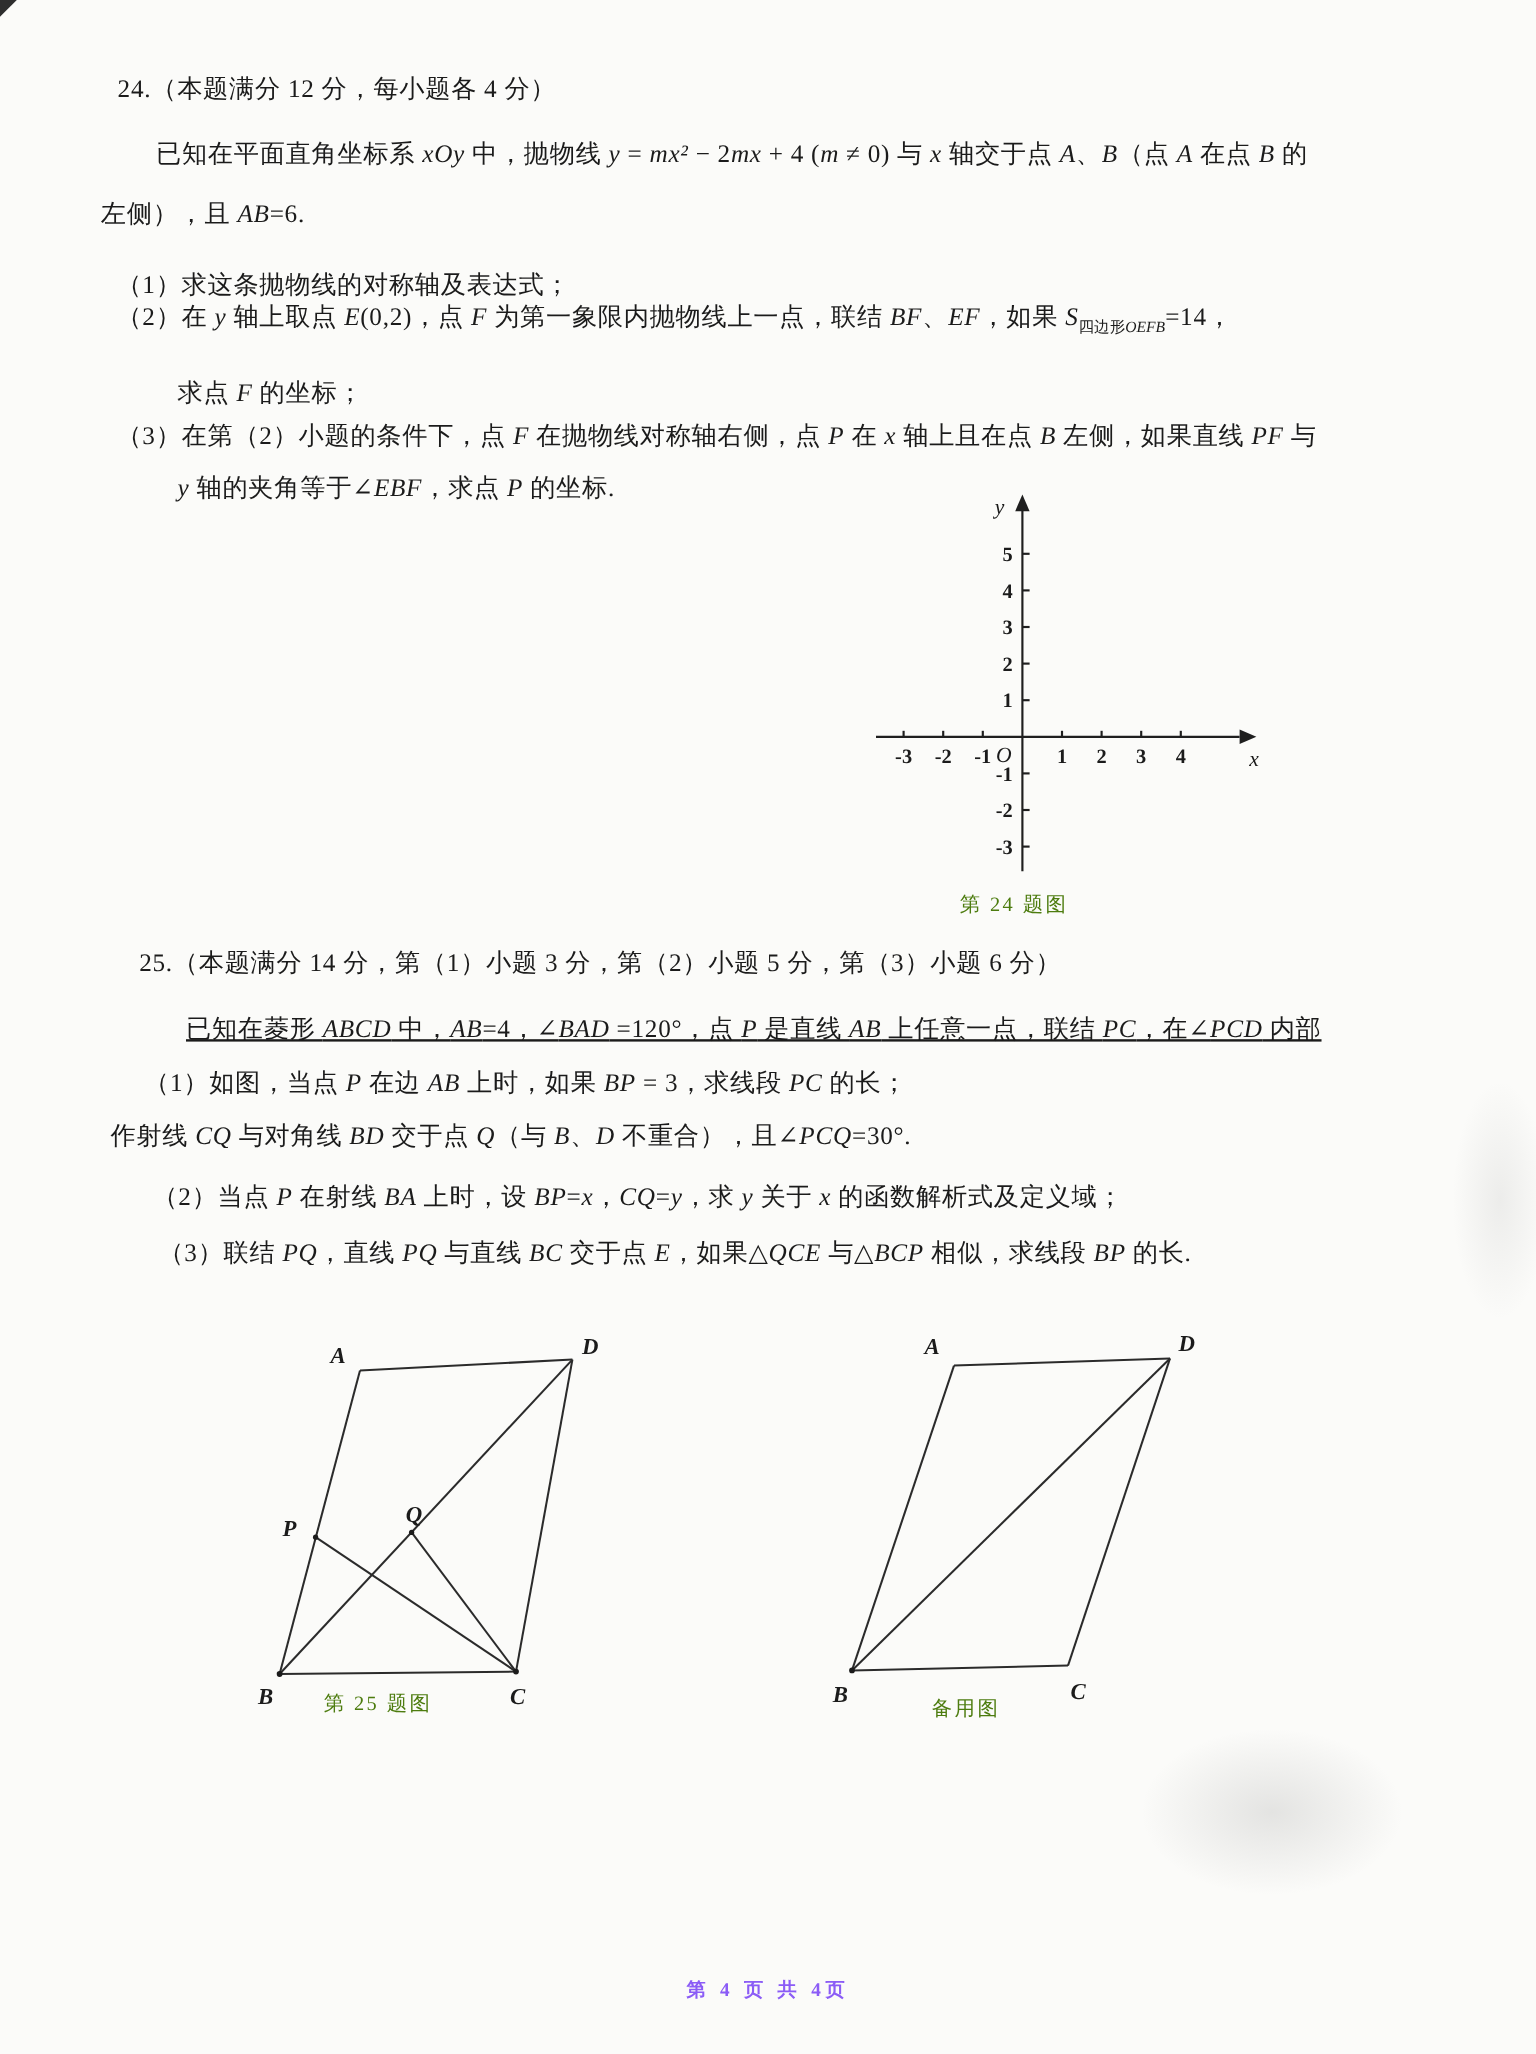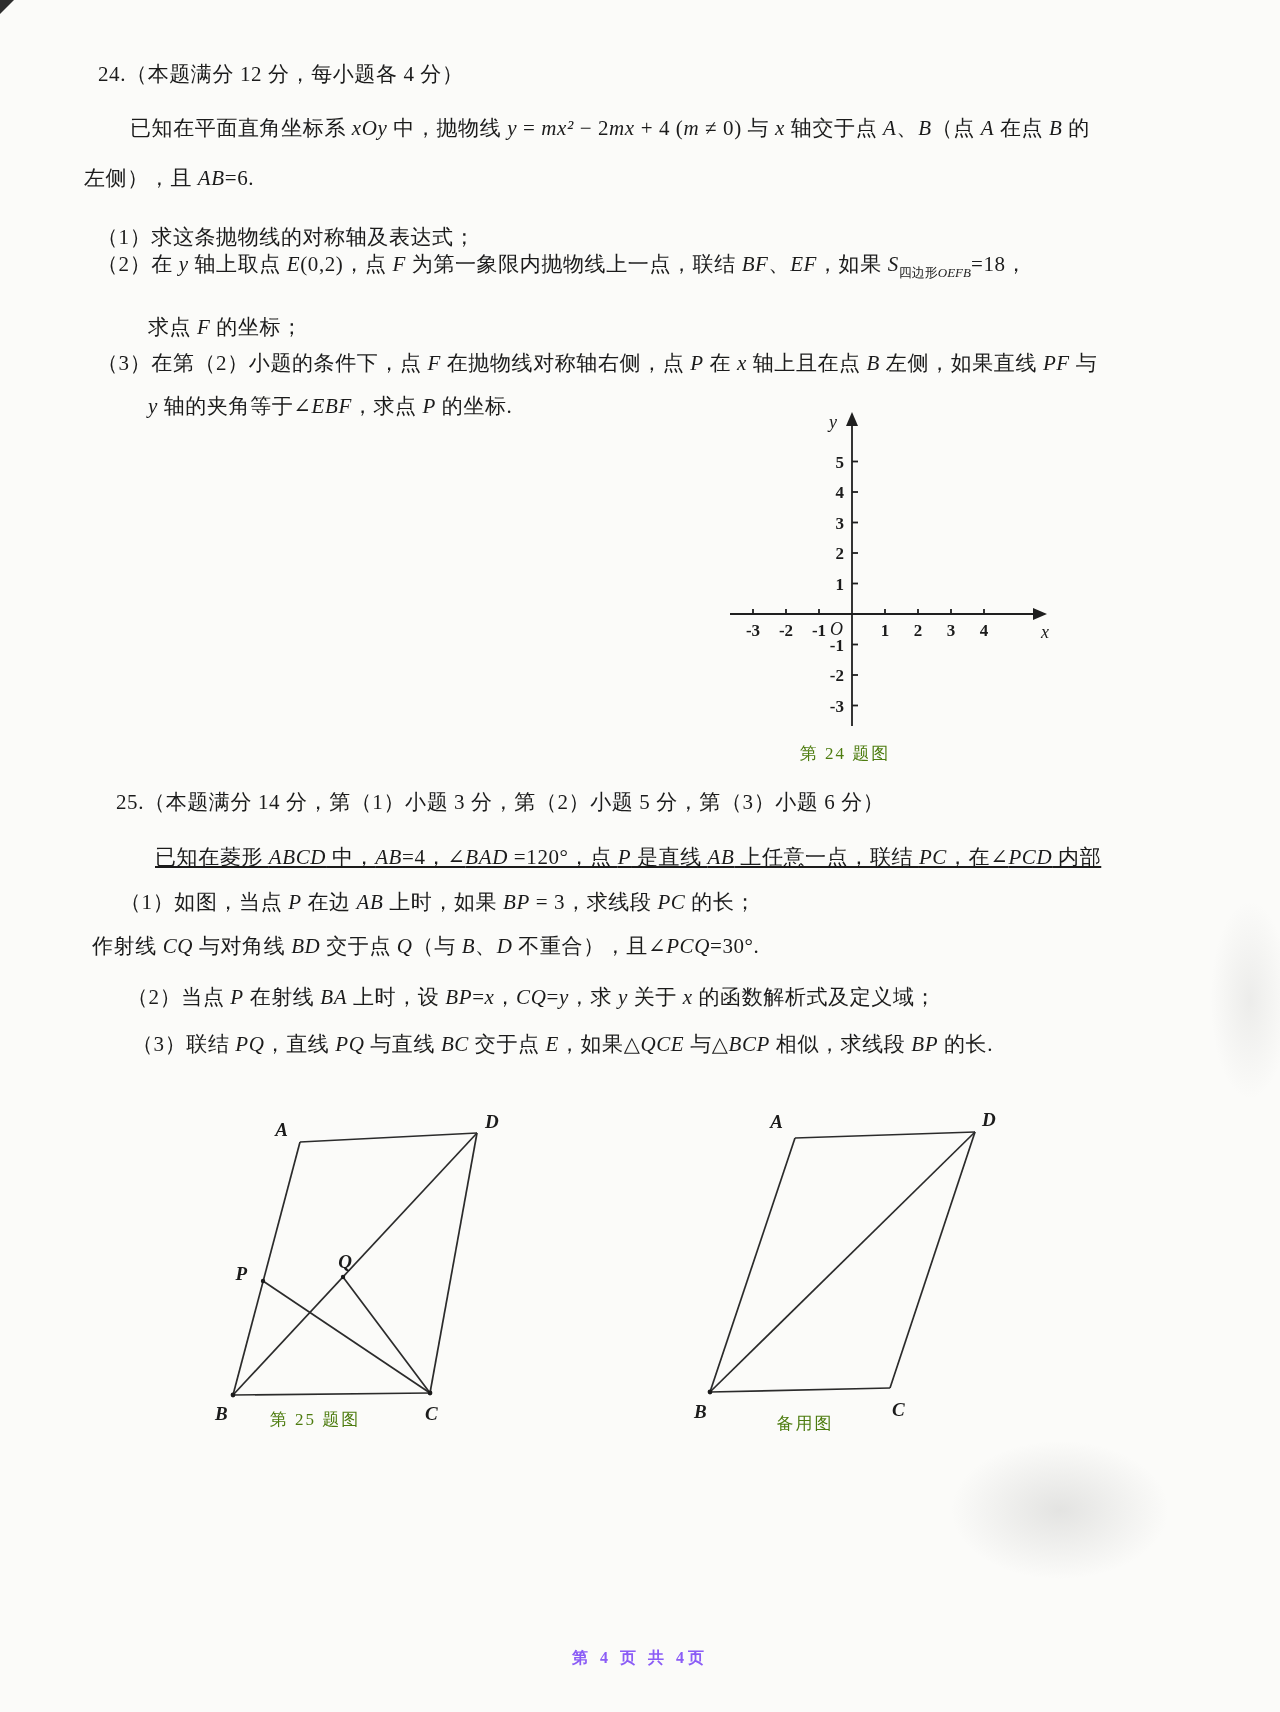--- a/index.html
+++ b/index.html
@@ -50,21 +50,21 @@
 <div class="smudge2"></div>
 
 <div class="line bold" style="left:85px;top:62px;">24.（本题满分 12 分，每小题各 4 分）</div>
 
 <div class="line" style="left:130px;top:116px;">已知在平面直角坐标系 <i>xOy</i> 中，抛物线 <i>y</i> = <i>mx²</i> − 2<i>mx</i> + 4 (<i>m</i> ≠ 0) 与 <i>x</i> 轴交于点 <i>A</i>、<i>B</i>（点 <i>A</i> 在点 <i>B</i> 的</div>
 
 <div class="line" style="left:84px;top:166px;">左侧），且 <i>AB</i>=6.</div>
 
 <div class="line" style="left:97px;top:205px;margin-top:20px;">（1）求这条抛物线的对称轴及表达式；</div>
 
-<div class="line" style="left:97px;top:252px;"><span>（2）在 <i>y</i> 轴上取点 <i>E</i>(0,2)，点 <i>F</i> 为第一象限内抛物线上一点，联结 <i>BF</i>、<i>EF</i>，如果 <i>S</i></span><span class="sub">四边形<i>OEFB</i></span><span>=18，</span></div>
+<div class="line" style="left:97px;top:252px;"><span>（2）在 <i>y</i> 轴上取点 <i>E</i>(0,2)，点 <i>F</i> 为第一象限内抛物线上一点，联结 <i>BF</i>、<i>EF</i>，如果 <i>S</i></span><span class="sub">四边形<i>OEFB</i></span><span>=14，</span></div>
 
 <div class="line" style="left:148px;top:315px;">求点 <i>F</i> 的坐标；</div>
 
 <div class="line" style="left:97px;top:351px;">（3）在第（2）小题的条件下，点 <i>F</i> 在抛物线对称轴右侧，点 <i>P</i> 在 <i>x</i> 轴上且在点 <i>B</i> 左侧，如果直线 <i>PF</i> 与</div>
 
 <div class="line" style="left:148px;top:394px;"><i>y</i> 轴的夹角等于∠<i>EBF</i>，求点 <i>P</i> 的坐标.</div>
 
 <svg id="fig24" width="335" height="340" viewBox="0 0 335 340" style="left:715px;top:412px;">
     <line x1="15" y1="202" x2="318" y2="202" stroke="#1f1f1f" stroke-width="1.8"></line>
     <line x1="137" y1="314" x2="137" y2="12" stroke="#1f1f1f" stroke-width="1.8"></line>

